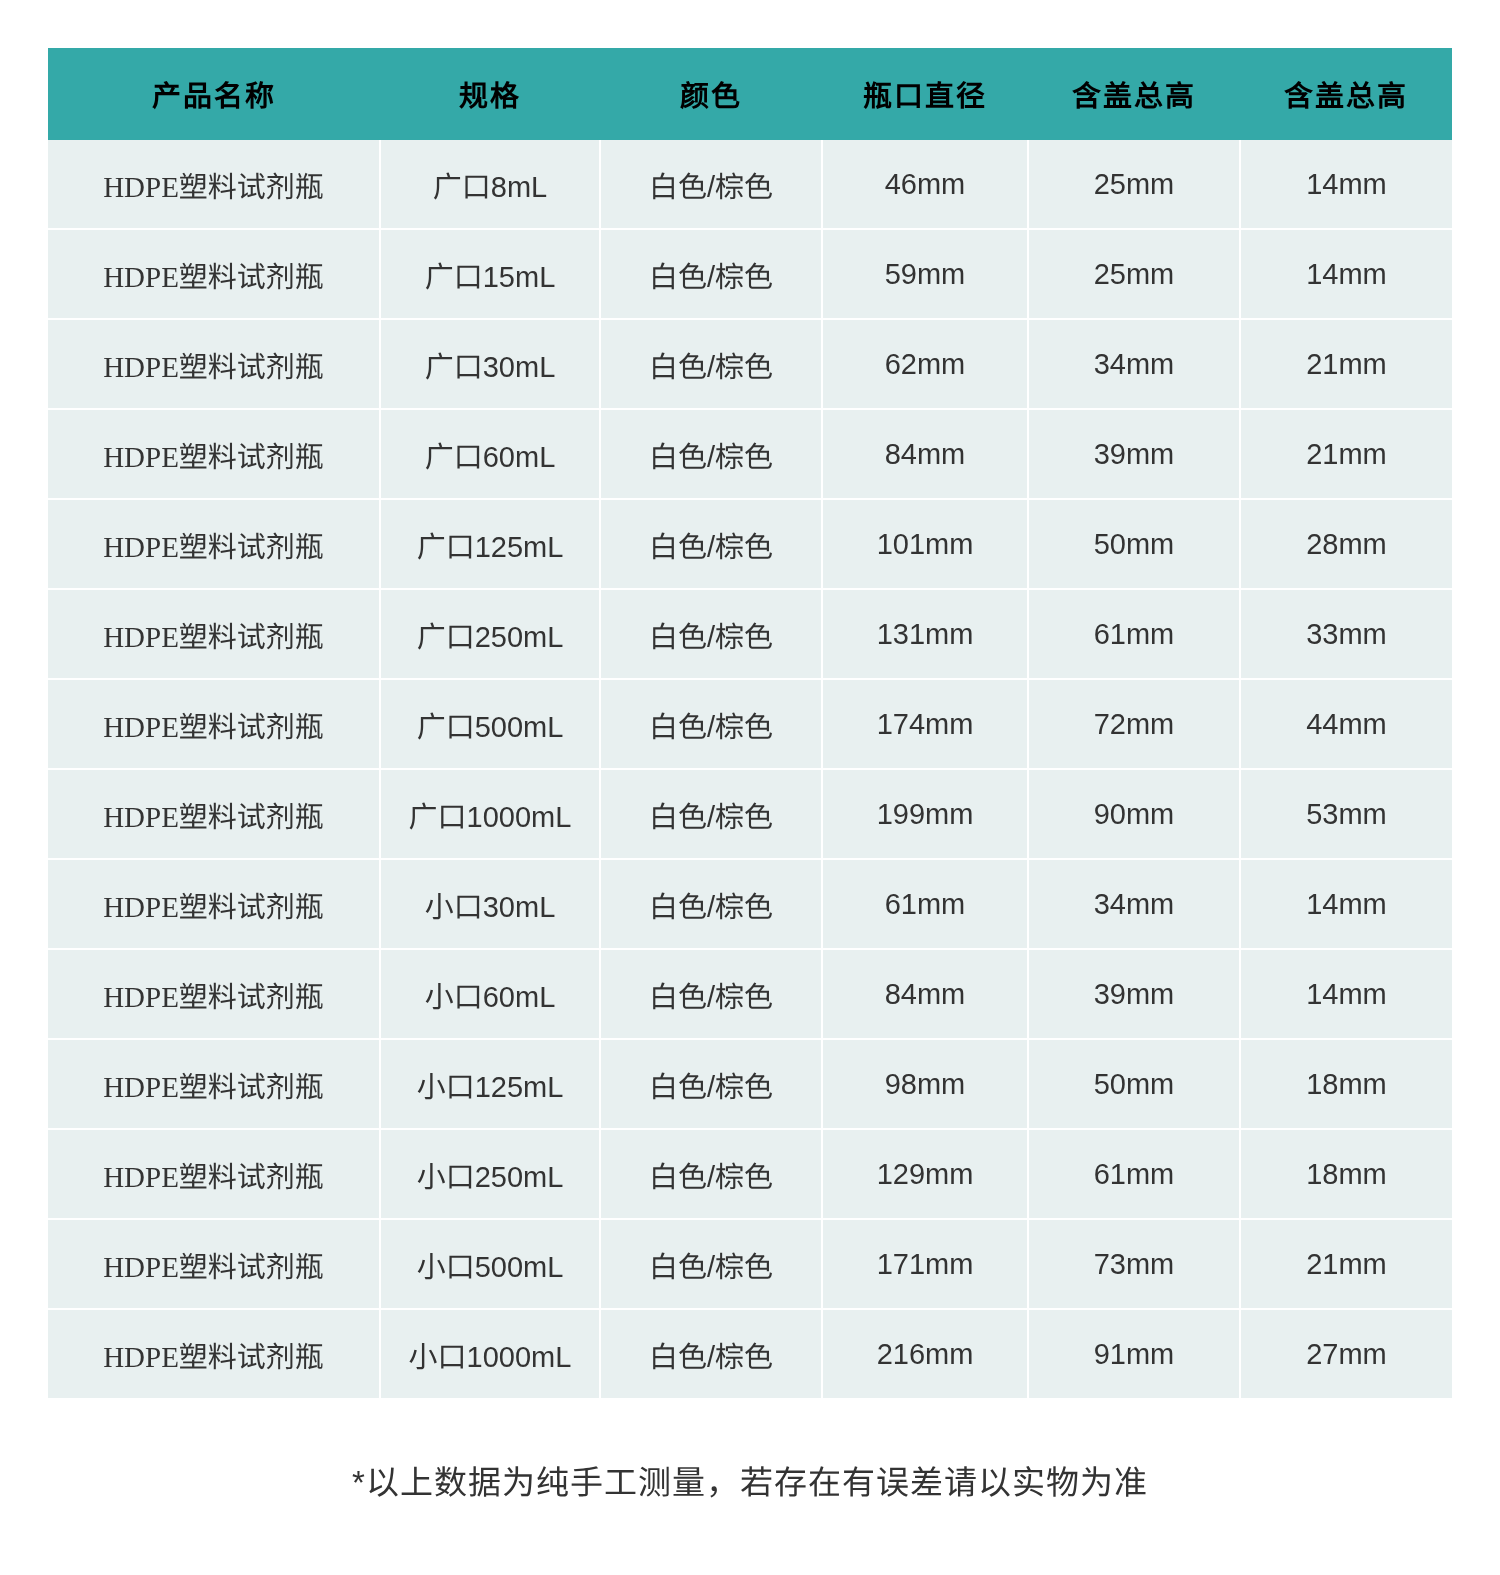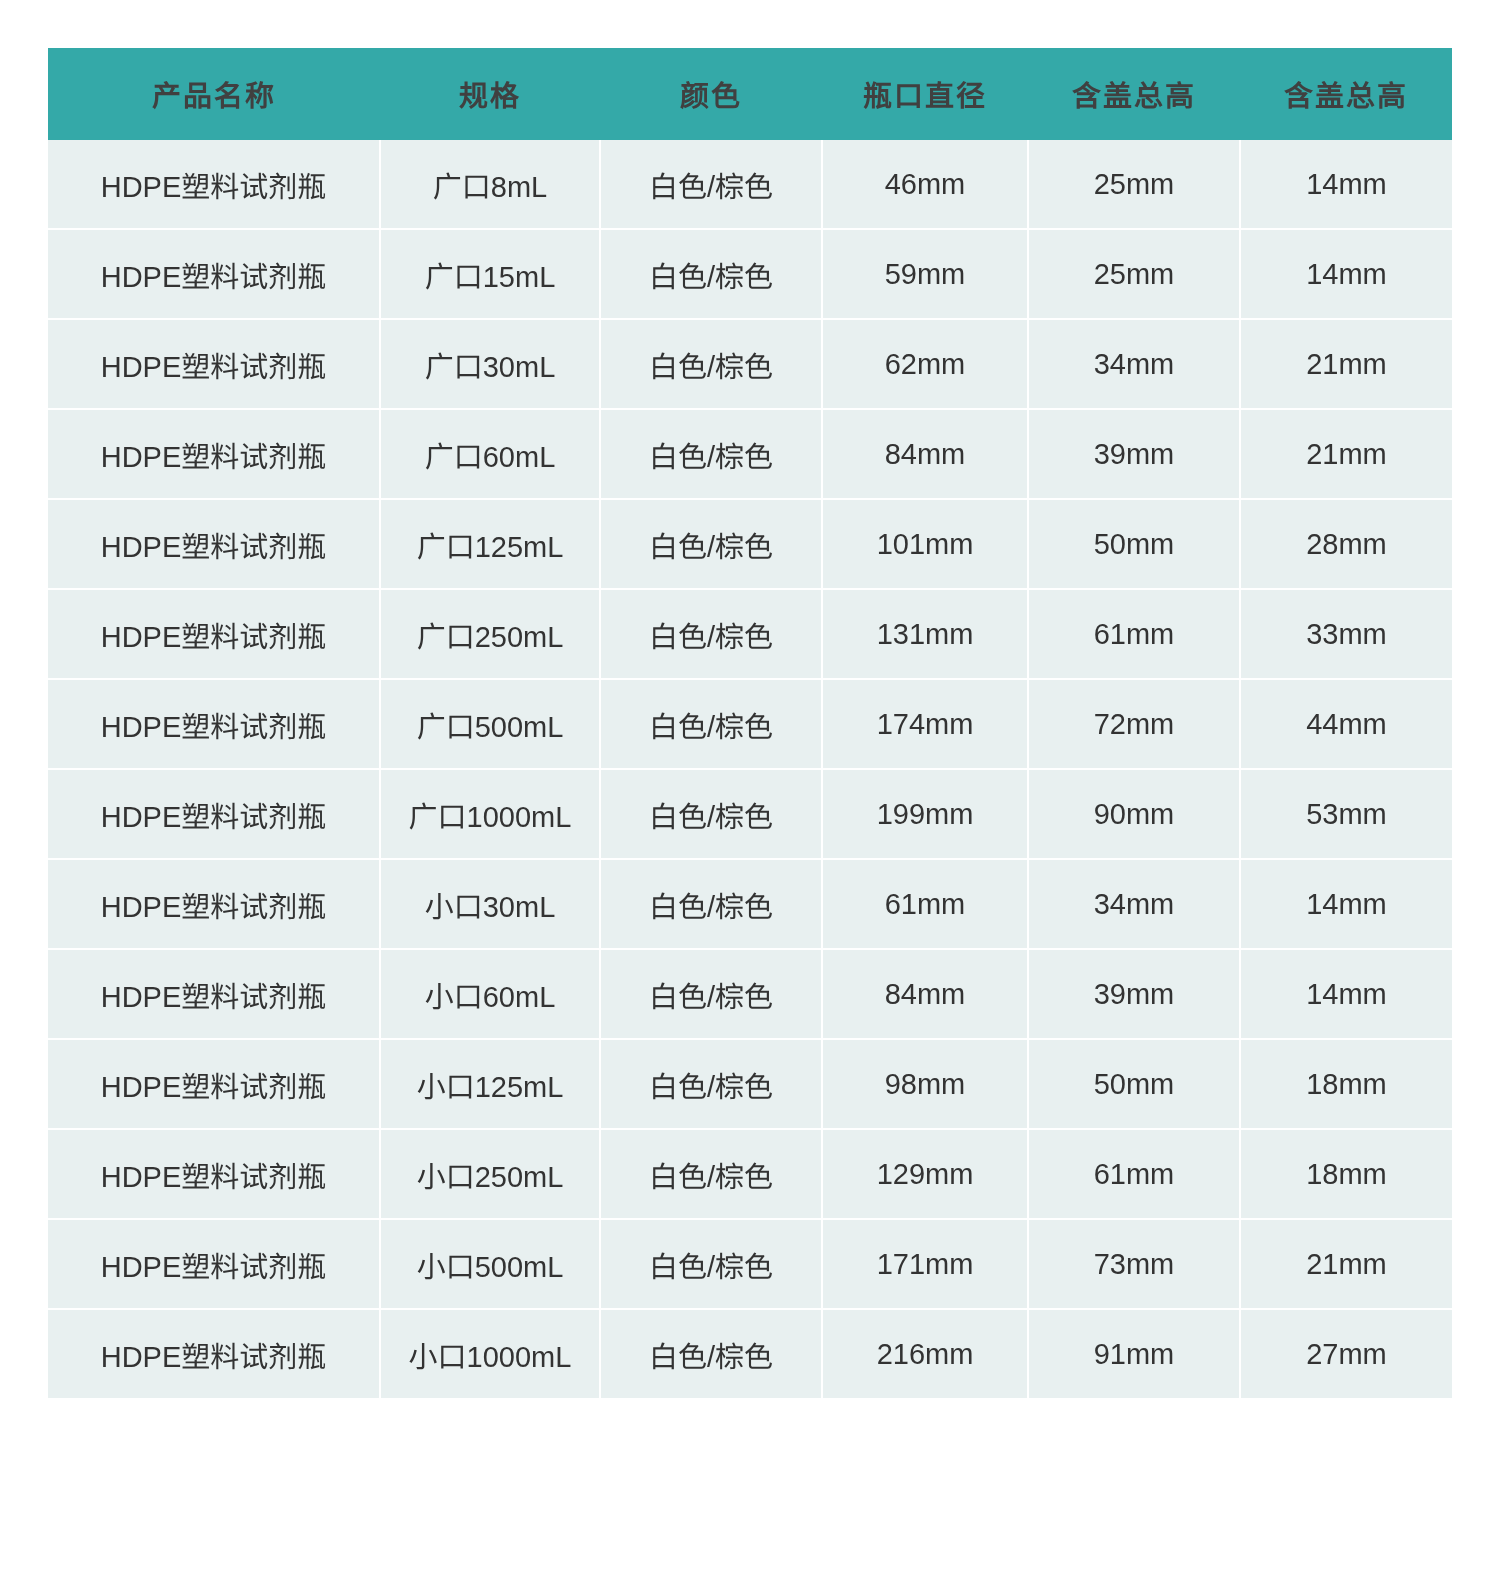--- a/index.html
+++ b/index.html
@@ -22,21 +22,21 @@
     padding: 48px 48px 0 48px;
     position: relative;
   }
   table.spec-table {
     width: 1404px;
     border-collapse: collapse;
     table-layout: fixed;
   }
   table.spec-table thead th {
     background: #34a9a8;
-    color: #404040;
+    color: #000000;
     font-size: 29px;
     font-weight: bold;
     letter-spacing: 2px;
     padding: 24px 0 26px 0;
     text-align: center;
     vertical-align: middle;
     border: none;
   }
   table.spec-table tbody td {
     background: #e8f0f0;
@@ -52,20 +52,21 @@
     overflow: hidden;
   }
   table.spec-table tbody tr:last-child td {
     border-bottom: none;
   }
   table.spec-table tbody td:last-child {
     border-right: none;
   }
   table.spec-table tbody td.col-name {
     letter-spacing: 0px;
+    font-family: Liberation Serif, serif;
   }
   
   col.c0 { width: 332px; }
   col.c1 { width: 220px; }
   col.c2 { width: 222px; }
   col.c3 { width: 206px; }
   col.c4 { width: 212px; }
   col.c5 { width: 212px; }
 
   .footnote {
@@ -210,14 +211,15 @@
         <td class="col-name">HDPE塑料试剂瓶</td>
         <td>小口1000mL</td>
         <td>白色/棕色</td>
         <td>216mm</td>
         <td>91mm</td>
         <td>27mm</td>
       </tr>
     </tbody>
   </table>
 
+  <div class="footnote">*以上数据为纯手工测量，若存在有误差请以实物为准</div>
 
 </div>
 
 </body></html>

